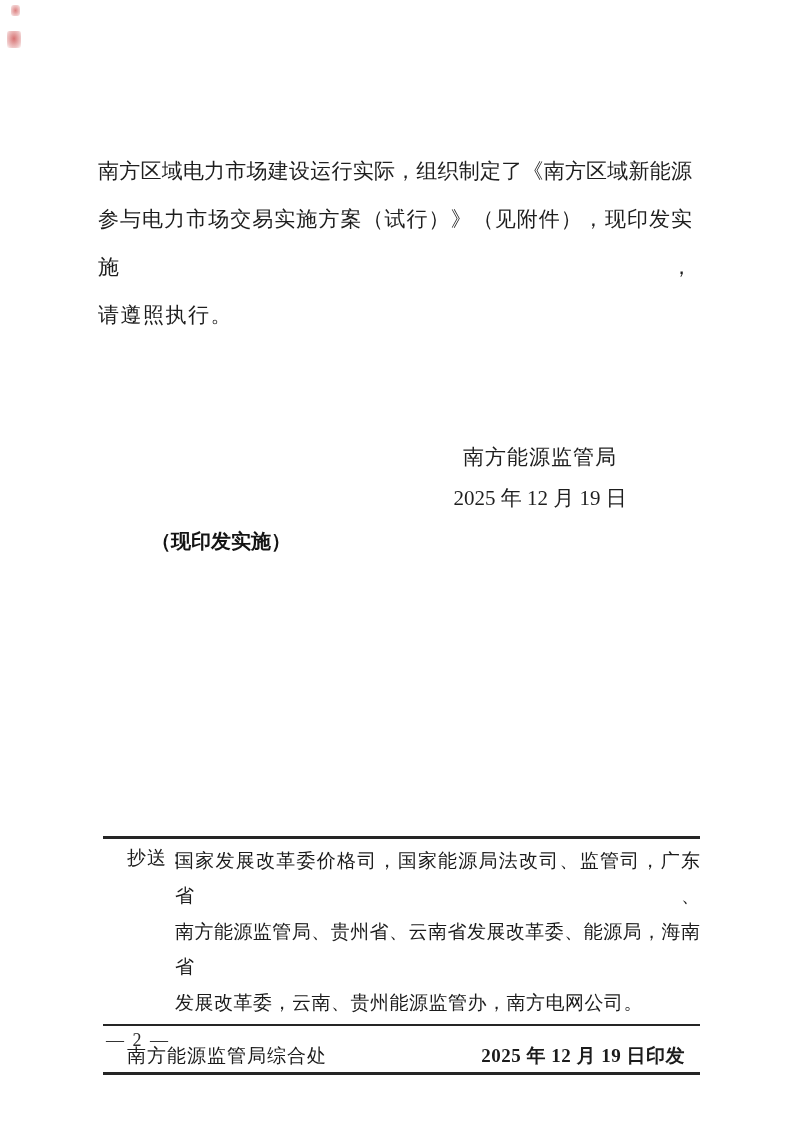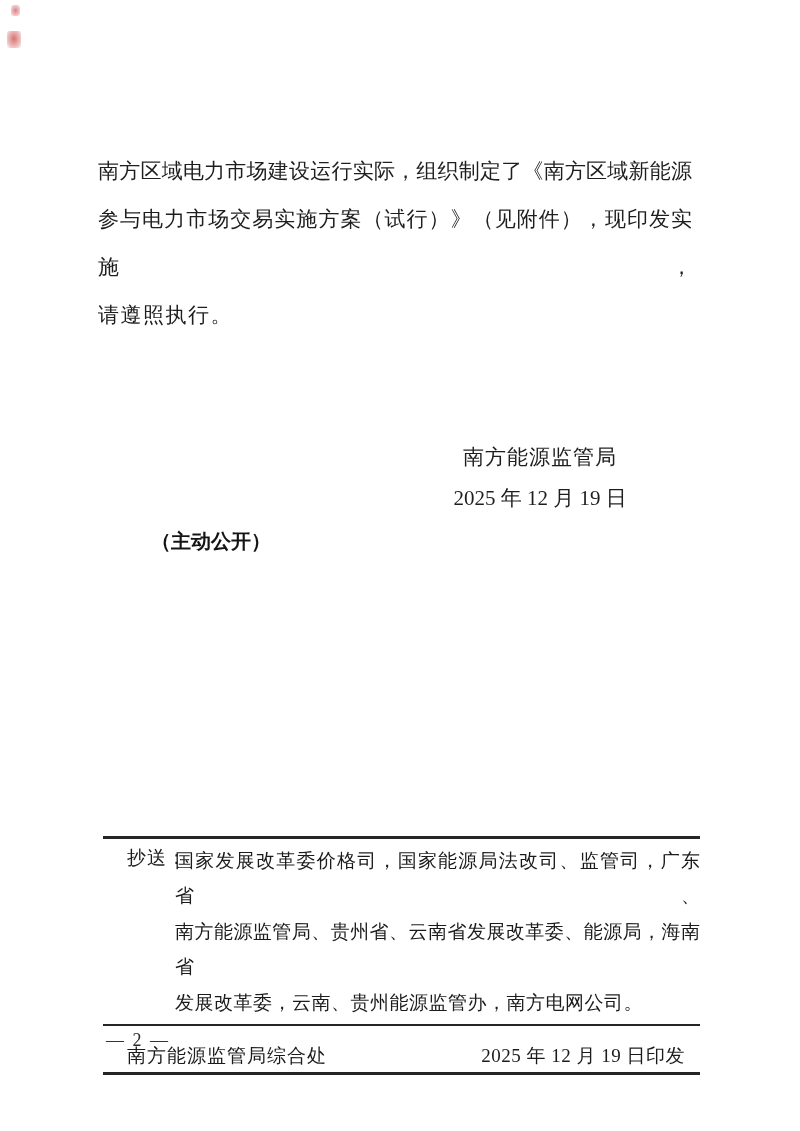--- a/index.html
+++ b/index.html
@@ -52,21 +52,21 @@
   .cc-wrap{position:relative;padding:4px 0 0 0;min-height:102px;}
   .cc-label{position:absolute;left:24px;top:6px;font-size:19px;letter-spacing:1px;}
   .cc-lines{margin-left:72px;width:525px;font-size:19px;line-height:35.4px;}
   .cc-line.just{text-align:justify;text-align-last:justify;}
   .cc-line.last{letter-spacing:0.5px;}
   .colophon{
     display:flex;justify-content:space-between;align-items:center;
     height:32px;font-size:19px;padding:14px 15px 0 24px;
   }
   .colophon .issuer{letter-spacing:1px;}
-  .colophon .printdate{letter-spacing:0.5px;}
+  .colophon .printdate{letter-spacing:0.5px;font-weight:bold;}
 
   
   .page-num{
     position:absolute;left:106px;top:1030px;
     font-size:18px;letter-spacing:2px;color:#2a2a2a;
   }
 </style>
 </head>
 <body>
 
@@ -79,21 +79,21 @@
     <div class="body-line just">南方区域电力市场建设运行实际，组织制定了《南方区域新能源</div>
     <div class="body-line just">参与电力市场交易实施方案（试行）》（见附件），现印发实施，</div>
     <div class="body-line last">请遵照执行。</div>
   </div>
 
   <div class="sig-block">
     <div class="sig-agency">南方能源监管局</div>
     <div class="sig-date">2025 年 12 月 19 日</div>
   </div>
 
-  <div class="disclosure">（主动公开）</div>
+  <div class="disclosure">（现印发实施）</div>
 
   <div class="footer">
     <div class="rule r1"></div>
     <div class="cc-wrap">
       <div class="cc-label">抄送：</div>
       <div class="cc-lines">
         <div class="cc-line just">国家发展改革委价格司，国家能源局法改司、监管司，广东省、</div>
         <div class="cc-line just">南方能源监管局、贵州省、云南省发展改革委、能源局，海南省</div>
         <div class="cc-line last">发展改革委，云南、贵州能源监管办，南方电网公司。</div>
       </div>

